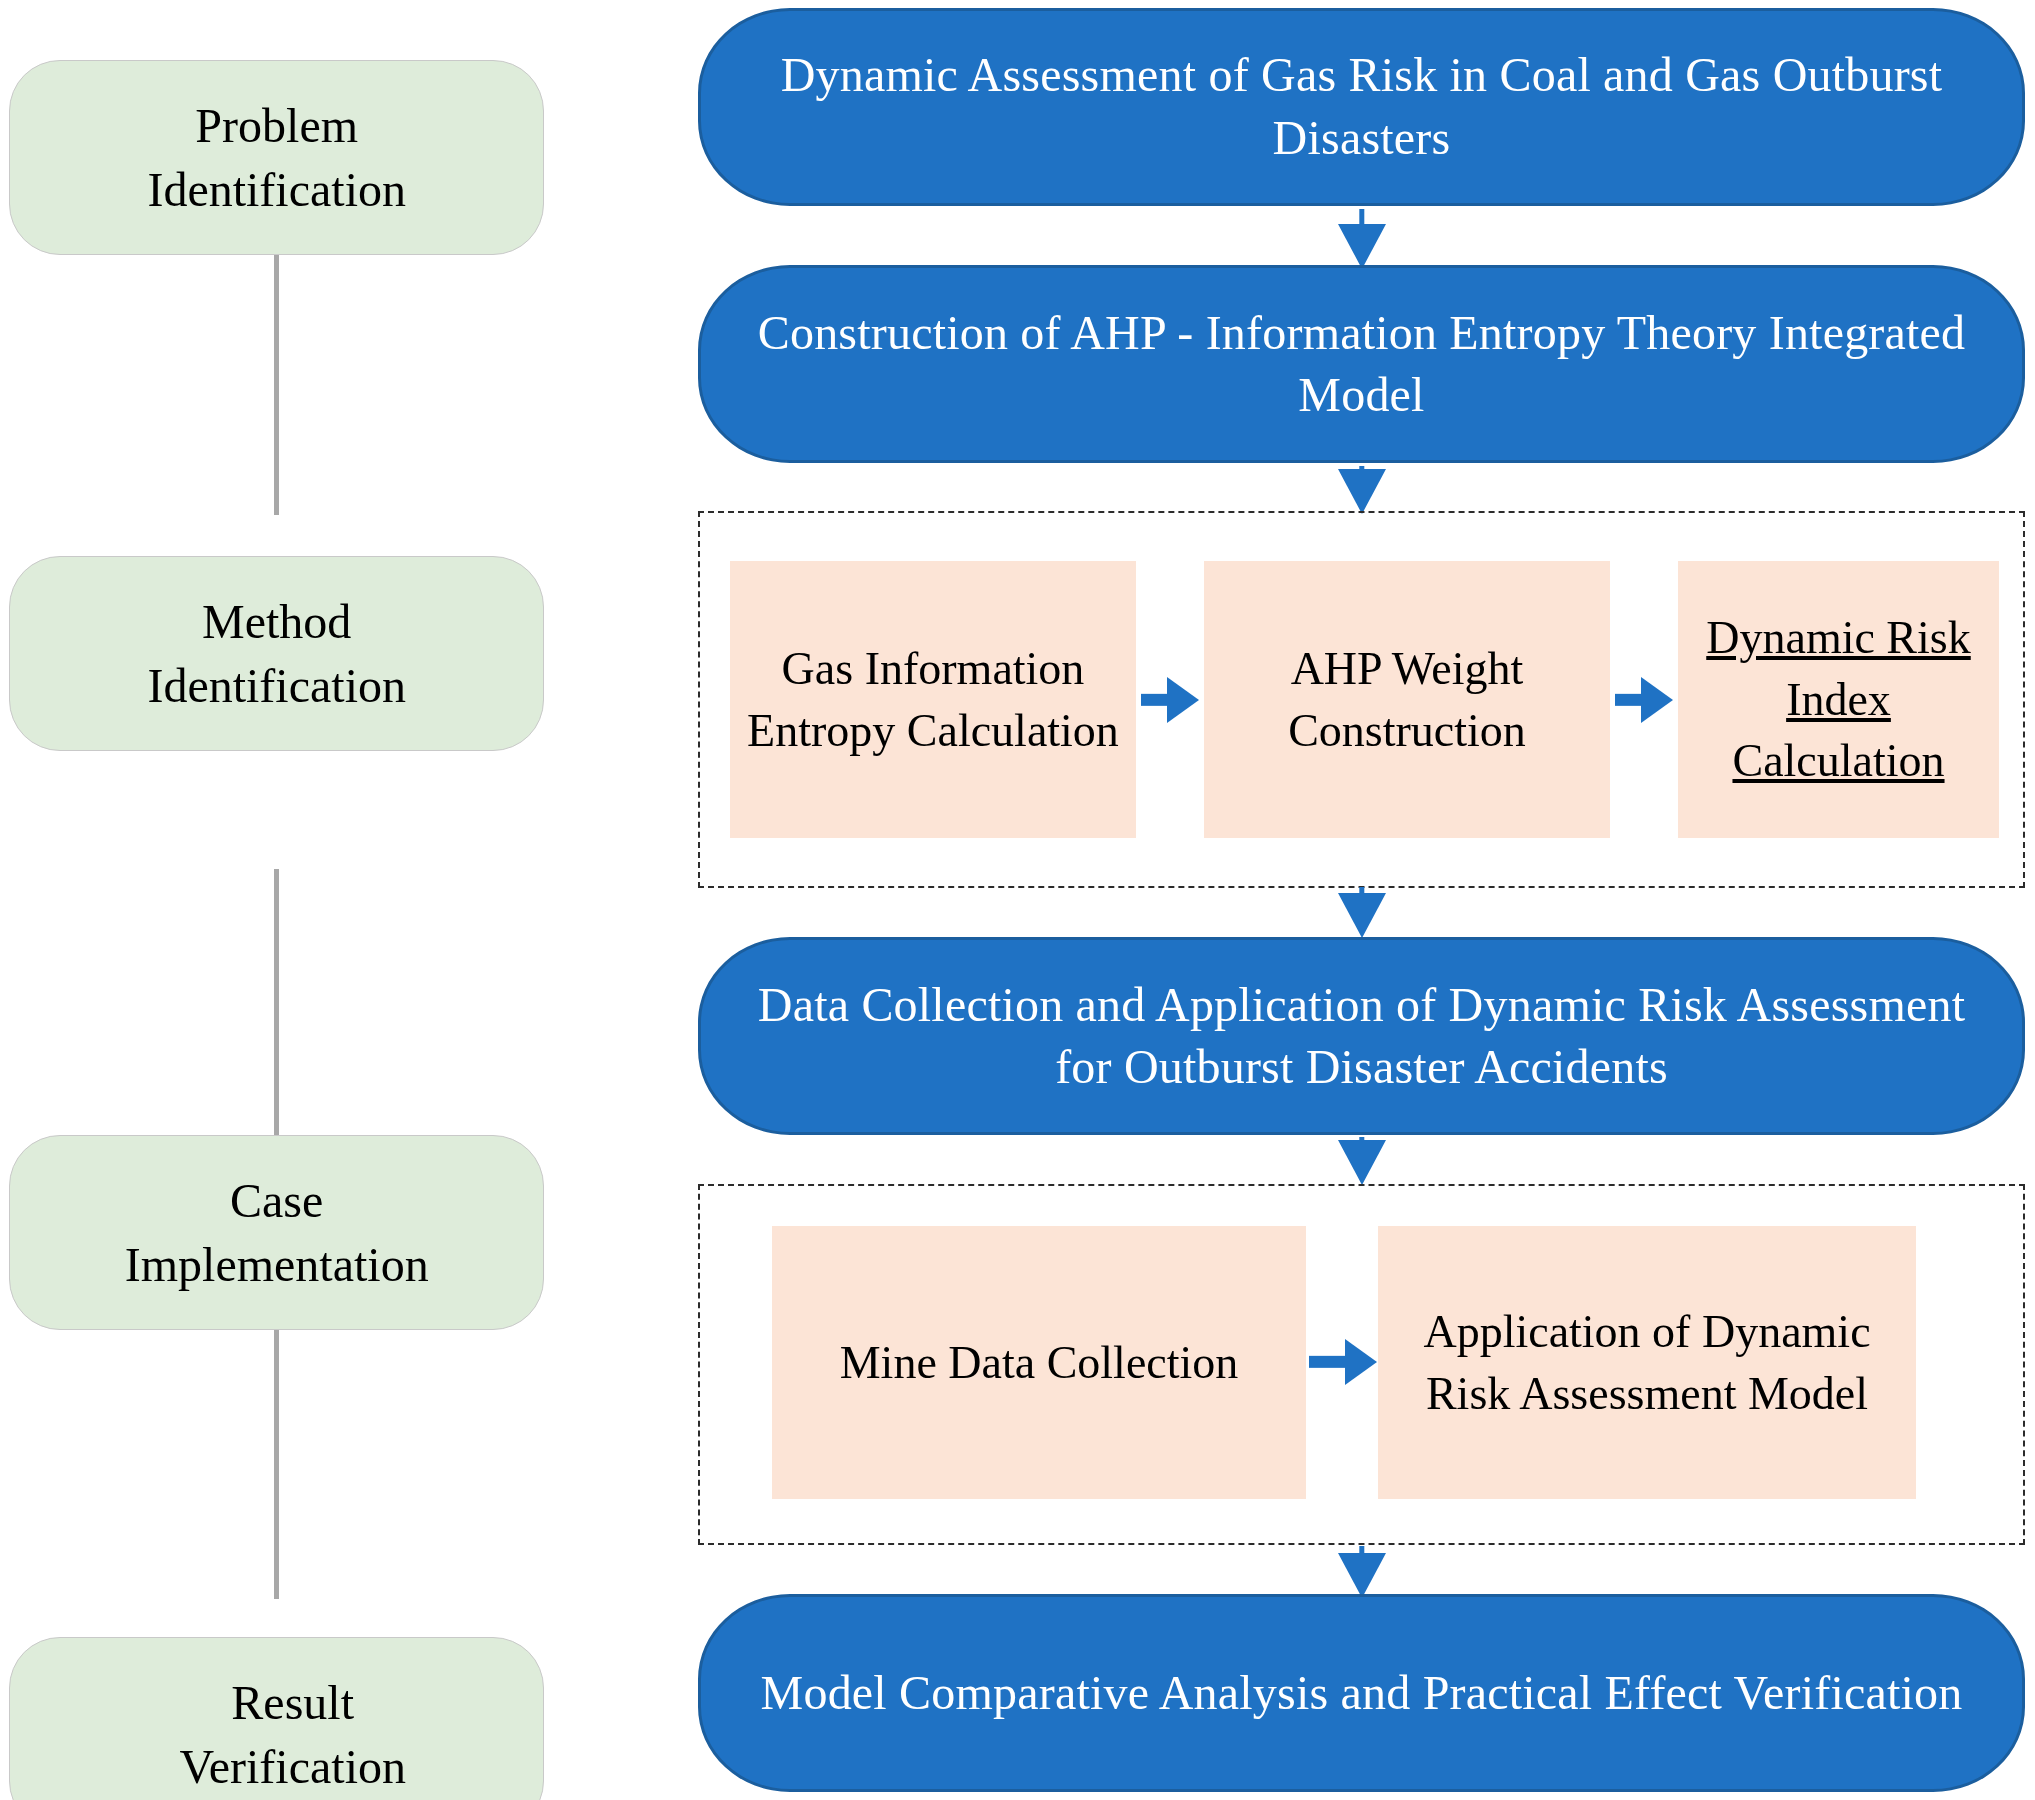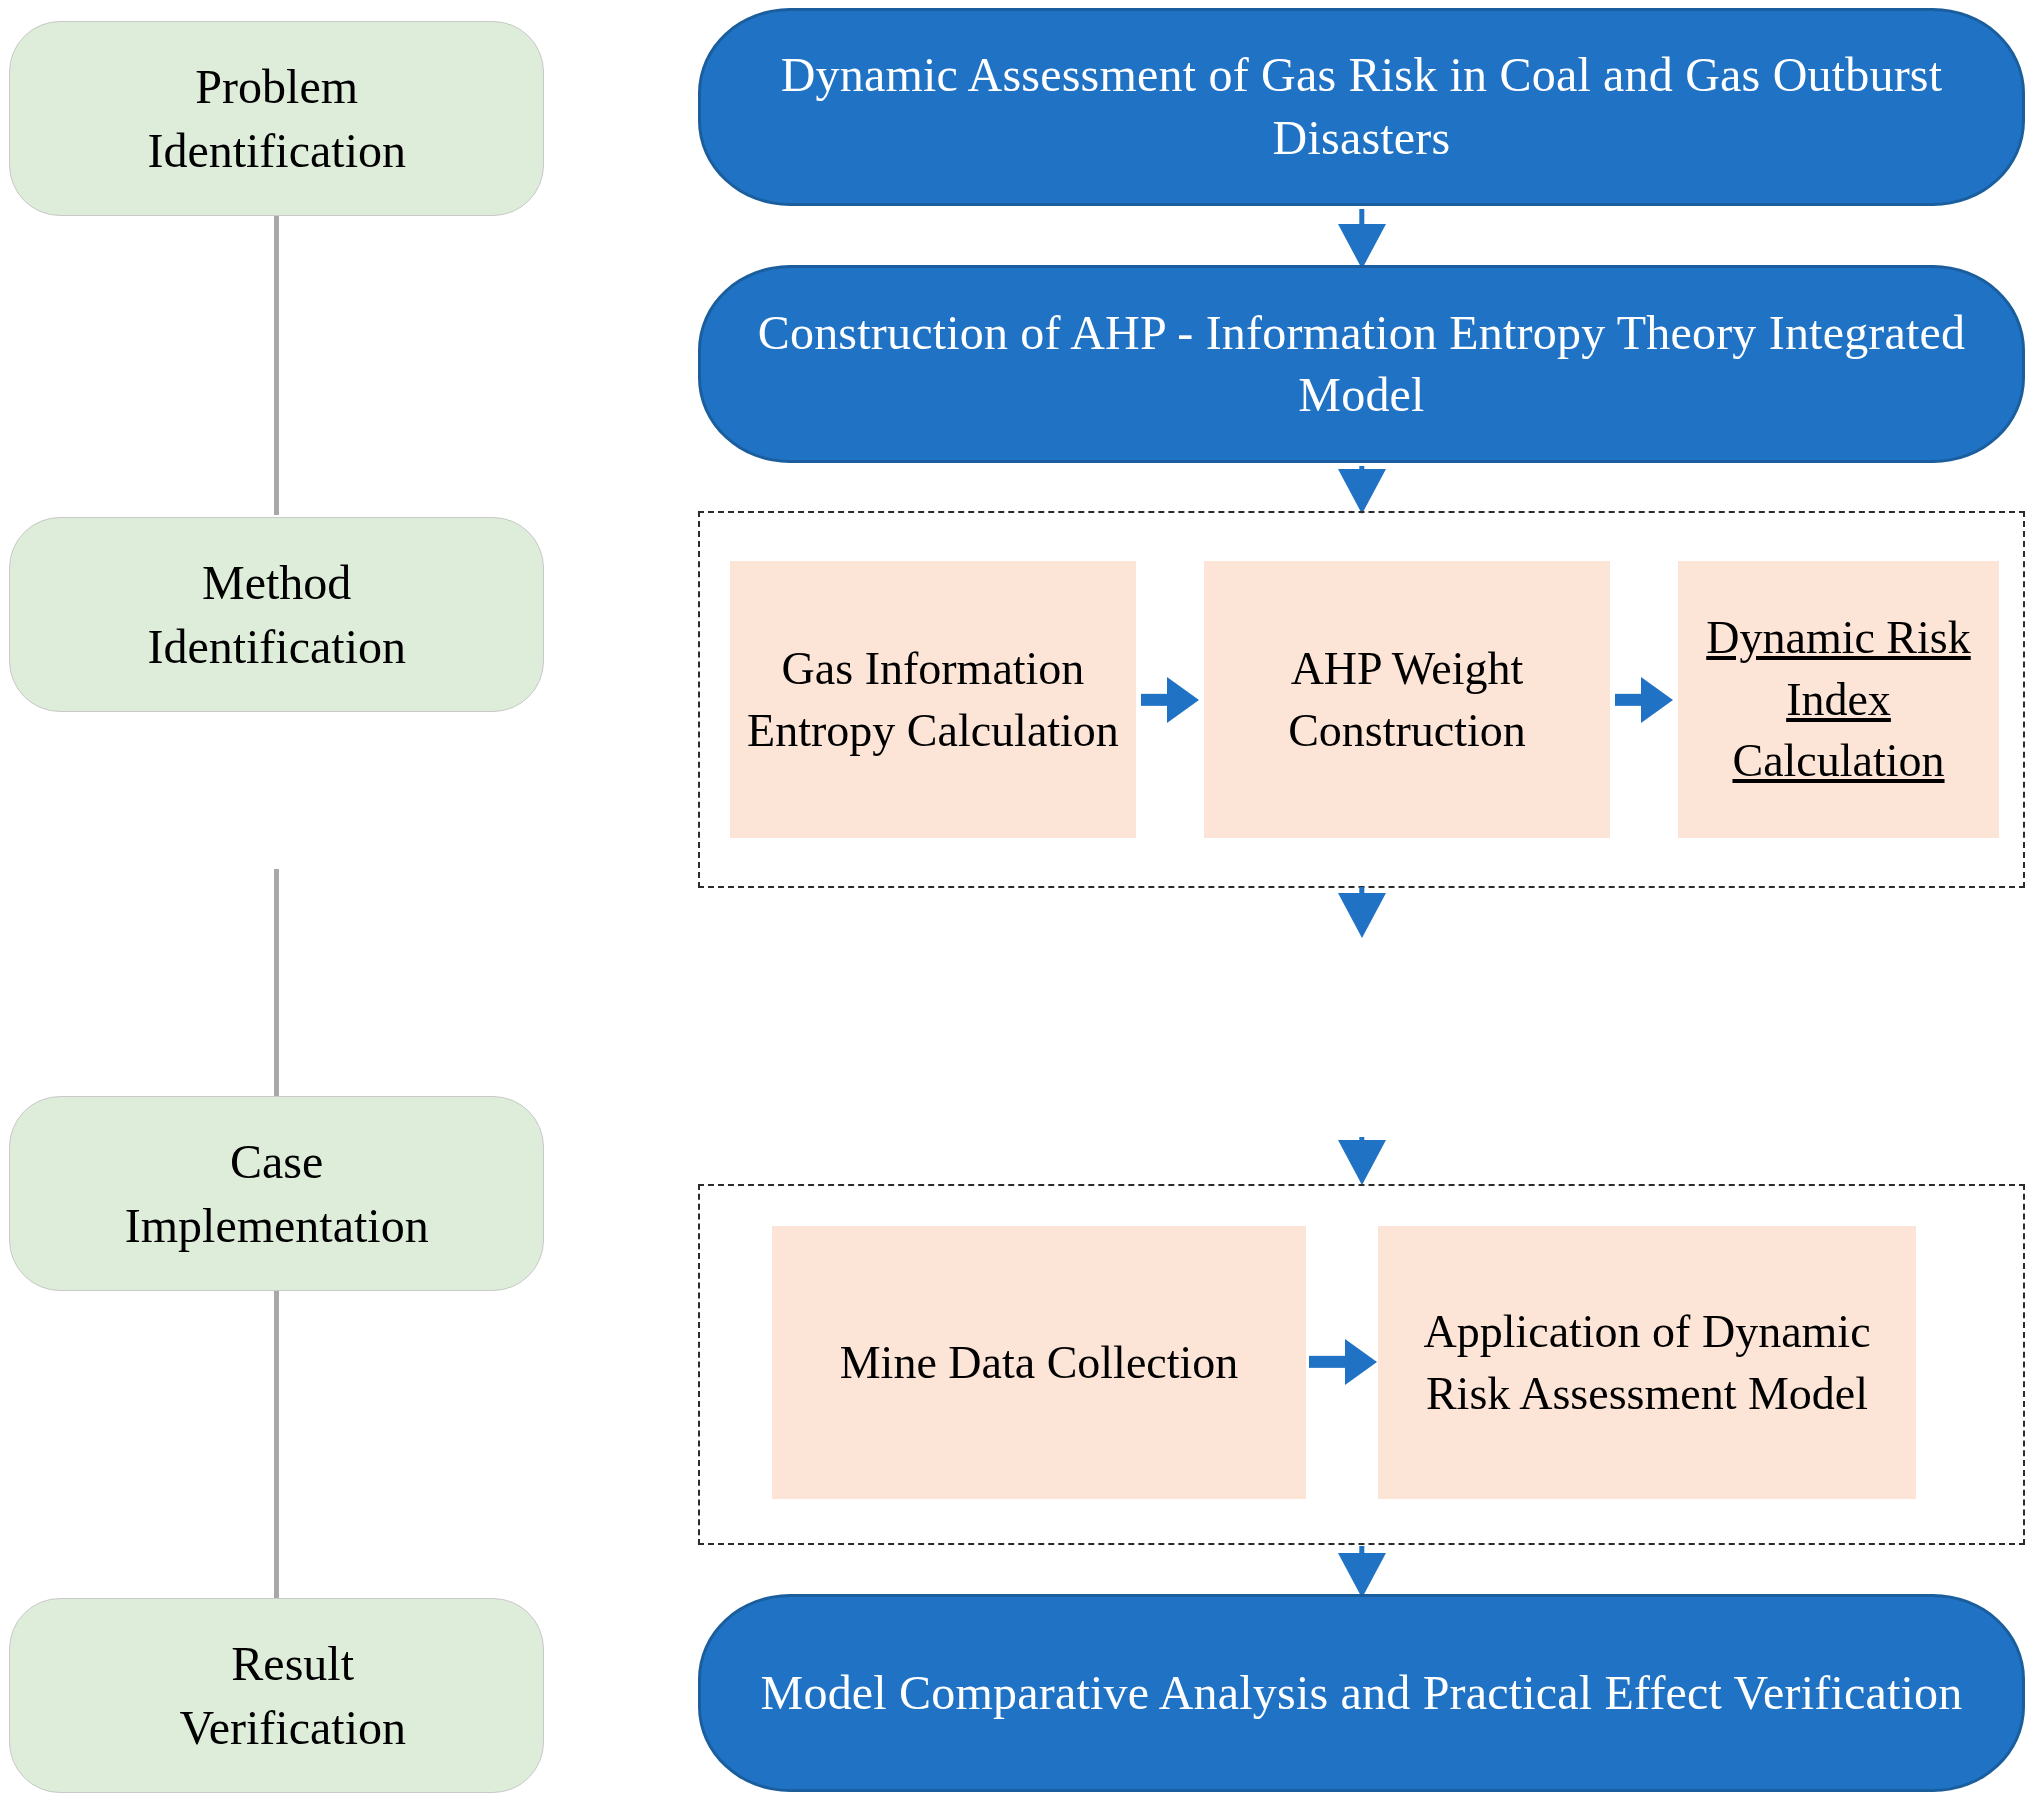--- a/index.html
+++ b/index.html
@@ -30,20 +30,21 @@
     border: 1.5px solid #c9c9c9;
     border-radius: 51px;
     display: flex;
     align-items: center;
     justify-content: center;
     text-align: center;
     color: #000000;
     font-size: 48px;
     line-height: 1.32;
     box-sizing: border-box;
+    margin-top: 39px;
   }
 
   
   .blue-node {
     position: absolute;
     background: #1f72c4;
     border: 3.8px solid #1b5e9e;
     border-radius: 92px / 85px;
     display: flex;
     align-items: center;
@@ -200,20 +201,23 @@
 
   <div class="peach-box" style="left:1678px; top:561px; width:321px; height:277px;text-decoration:underline;">
     <span>Dynamic Risk Index Calculation</span>
   </div>
 
   <div class="v-arrow" style="left:1337px; top:887px; height:51px;">
     <div class="stem" style="height:14px;"></div>
     <div class="head"></div>
   </div>
 
+  <div class="blue-node" style="left:698px; top:937px; width:1327px; height:198px;">
+    <span>Data Collection and Application of Dynamic Risk Assessment for Outburst Disaster Accidents</span>
+  </div>
 
   <div class="v-arrow" style="left:1337px; top:1137px; height:48px;">
     <div class="stem" style="height:10.8px;"></div>
     <div class="head"></div>
   </div>
 
   <div class="dash-group" style="left:698px; top:1184px; width:1327px; height:361px;"></div>
 
   <div class="peach-box" style="left:772px; top:1226px; width:534px; height:273px;">
     <span>Mine Data Collection</span>

